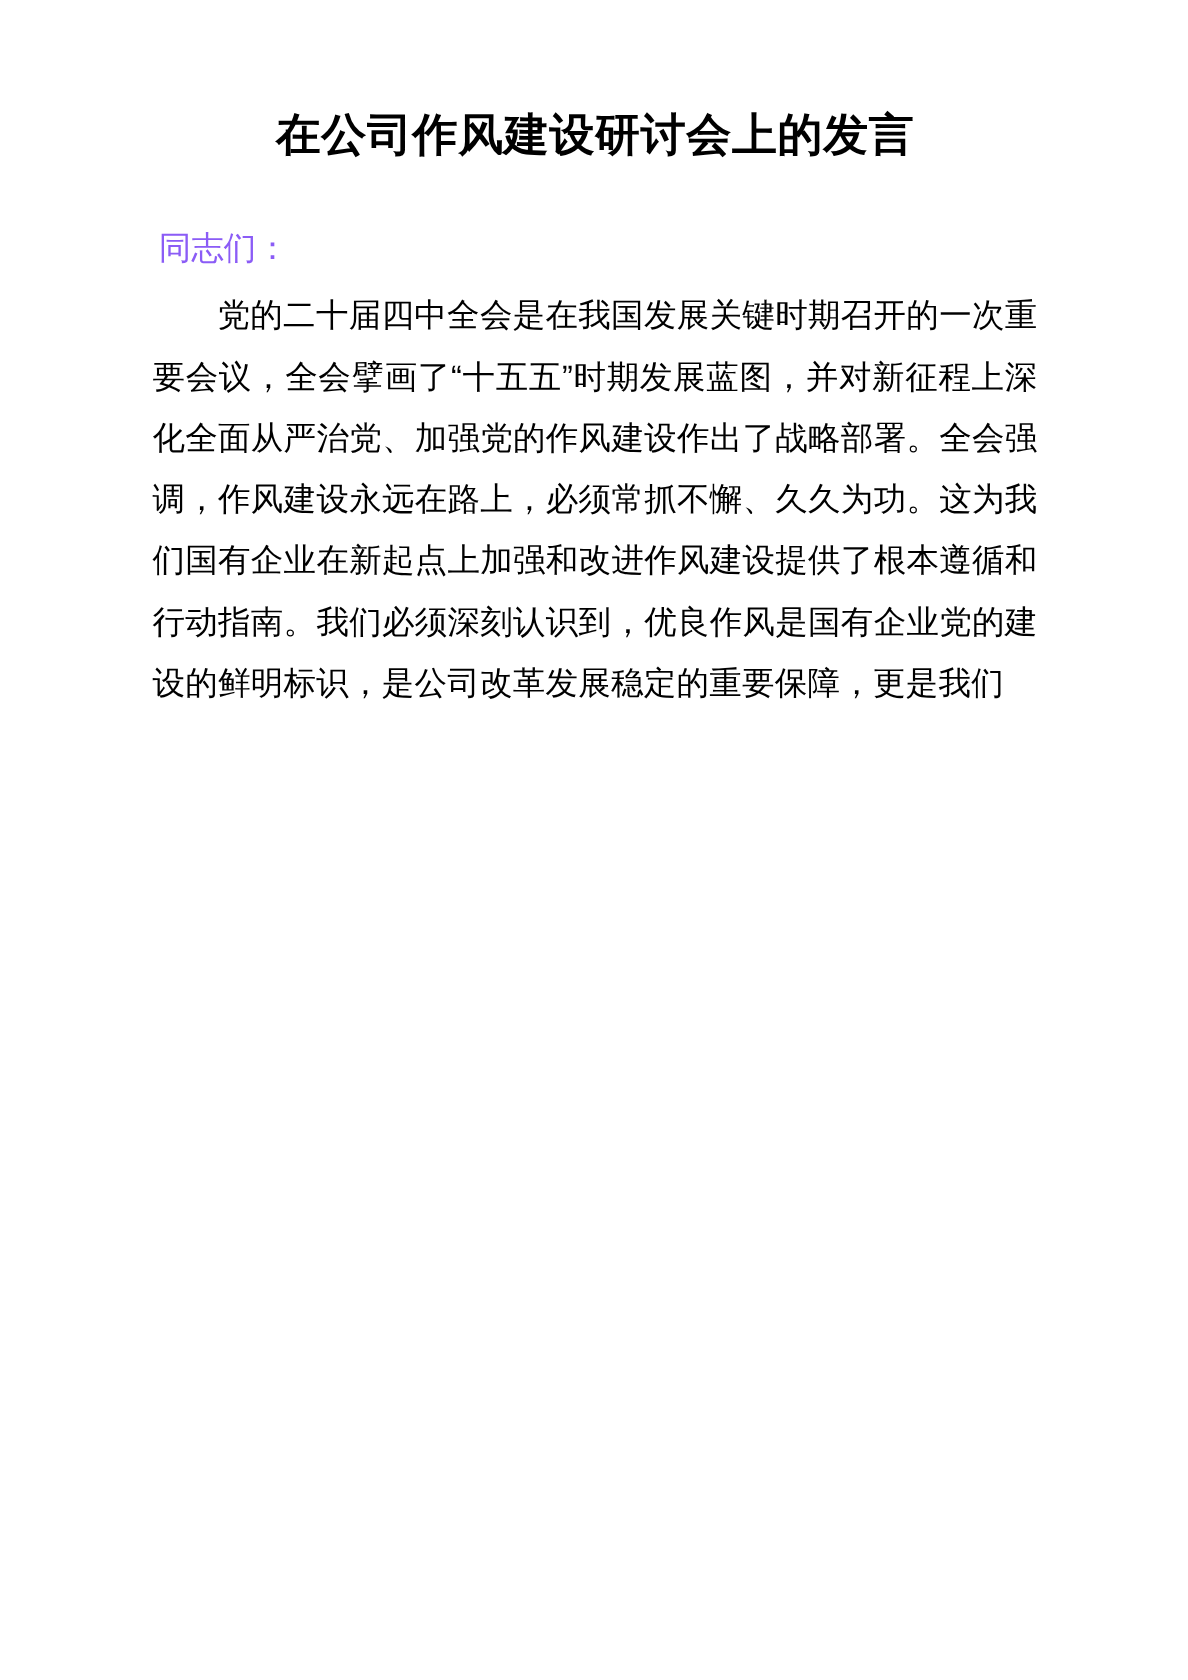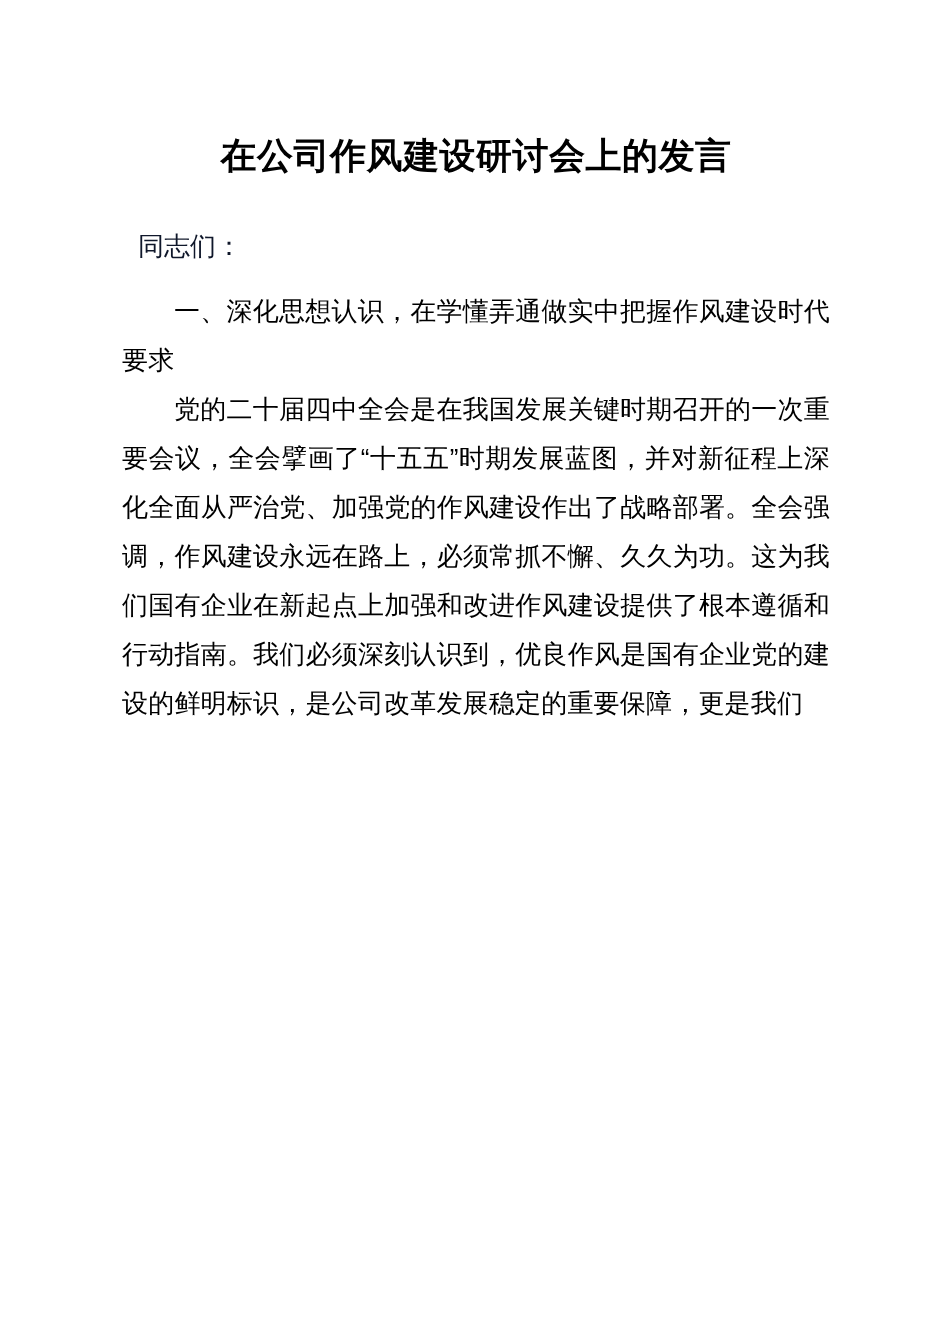--- a/index.html
+++ b/index.html
@@ -12,38 +12,38 @@
     width: 950px;
     height: 1344px;
     background: #ffffff;
     box-sizing: border-box;
     padding: 0 120px 0 122px;
     overflow: hidden;
     font-family: "Liberation Sans", "DejaVu Sans", sans-serif;
     color: #000000;
   }
   .doc-title {
-    margin: 12px;
-    padding-top: 120px;
+    margin: 0;
+    padding-top: 84px;
     font-size: 36px;
     line-height: 48px;
     font-weight: bold;
     text-align: center;
     letter-spacing: 0.5px;
     color: #000000;
   }
   .doc-body {
     margin-top: 42px;
   }
   .salutation {
-    margin: 16px;
+    margin: 5px;
     font-size: 26px;
     line-height: 49px;
     text-indent: 0;
-    color: #0f172a;
+    color: #8b5cf6;
   }
   .para {
     margin: 0;
     font-size: 26px;
     line-height: 49px;
     text-align: justify;
     text-indent: 2em;
     word-break: break-all;
     letter-spacing: 0.2px;
     color: #000000;
@@ -55,17 +55,16 @@
 </head>
 <body>
 
 <div class="page">
   <h1 class="doc-title">在公司作风建设研讨会上的发言</h1>
 
   <div class="doc-body">
     <p class="salutation">同志们：</p>
 
 
-    <p class="para section-heading">一、深化思想认识，在学懂弄通做实中把握作风建设时代要求</p>
 
     <p class="para">党的二十届四中全会是在我国发展关键时期召开的一次重要会议，全会擘画了“十五五”时期发展蓝图，并对新征程上深化全面从严治党、加强党的作风建设作出了战略部署。全会强调，作风建设永远在路上，必须常抓不懈、久久为功。这为我们国有企业在新起点上加强和改进作风建设提供了根本遵循和行动指南。我们必须深刻认识到，优良作风是国有企业党的建设的鲜明标识，是公司改革发展稳定的重要保障，更是我们</p>
   </div>
 </div>
 
 </body></html>

